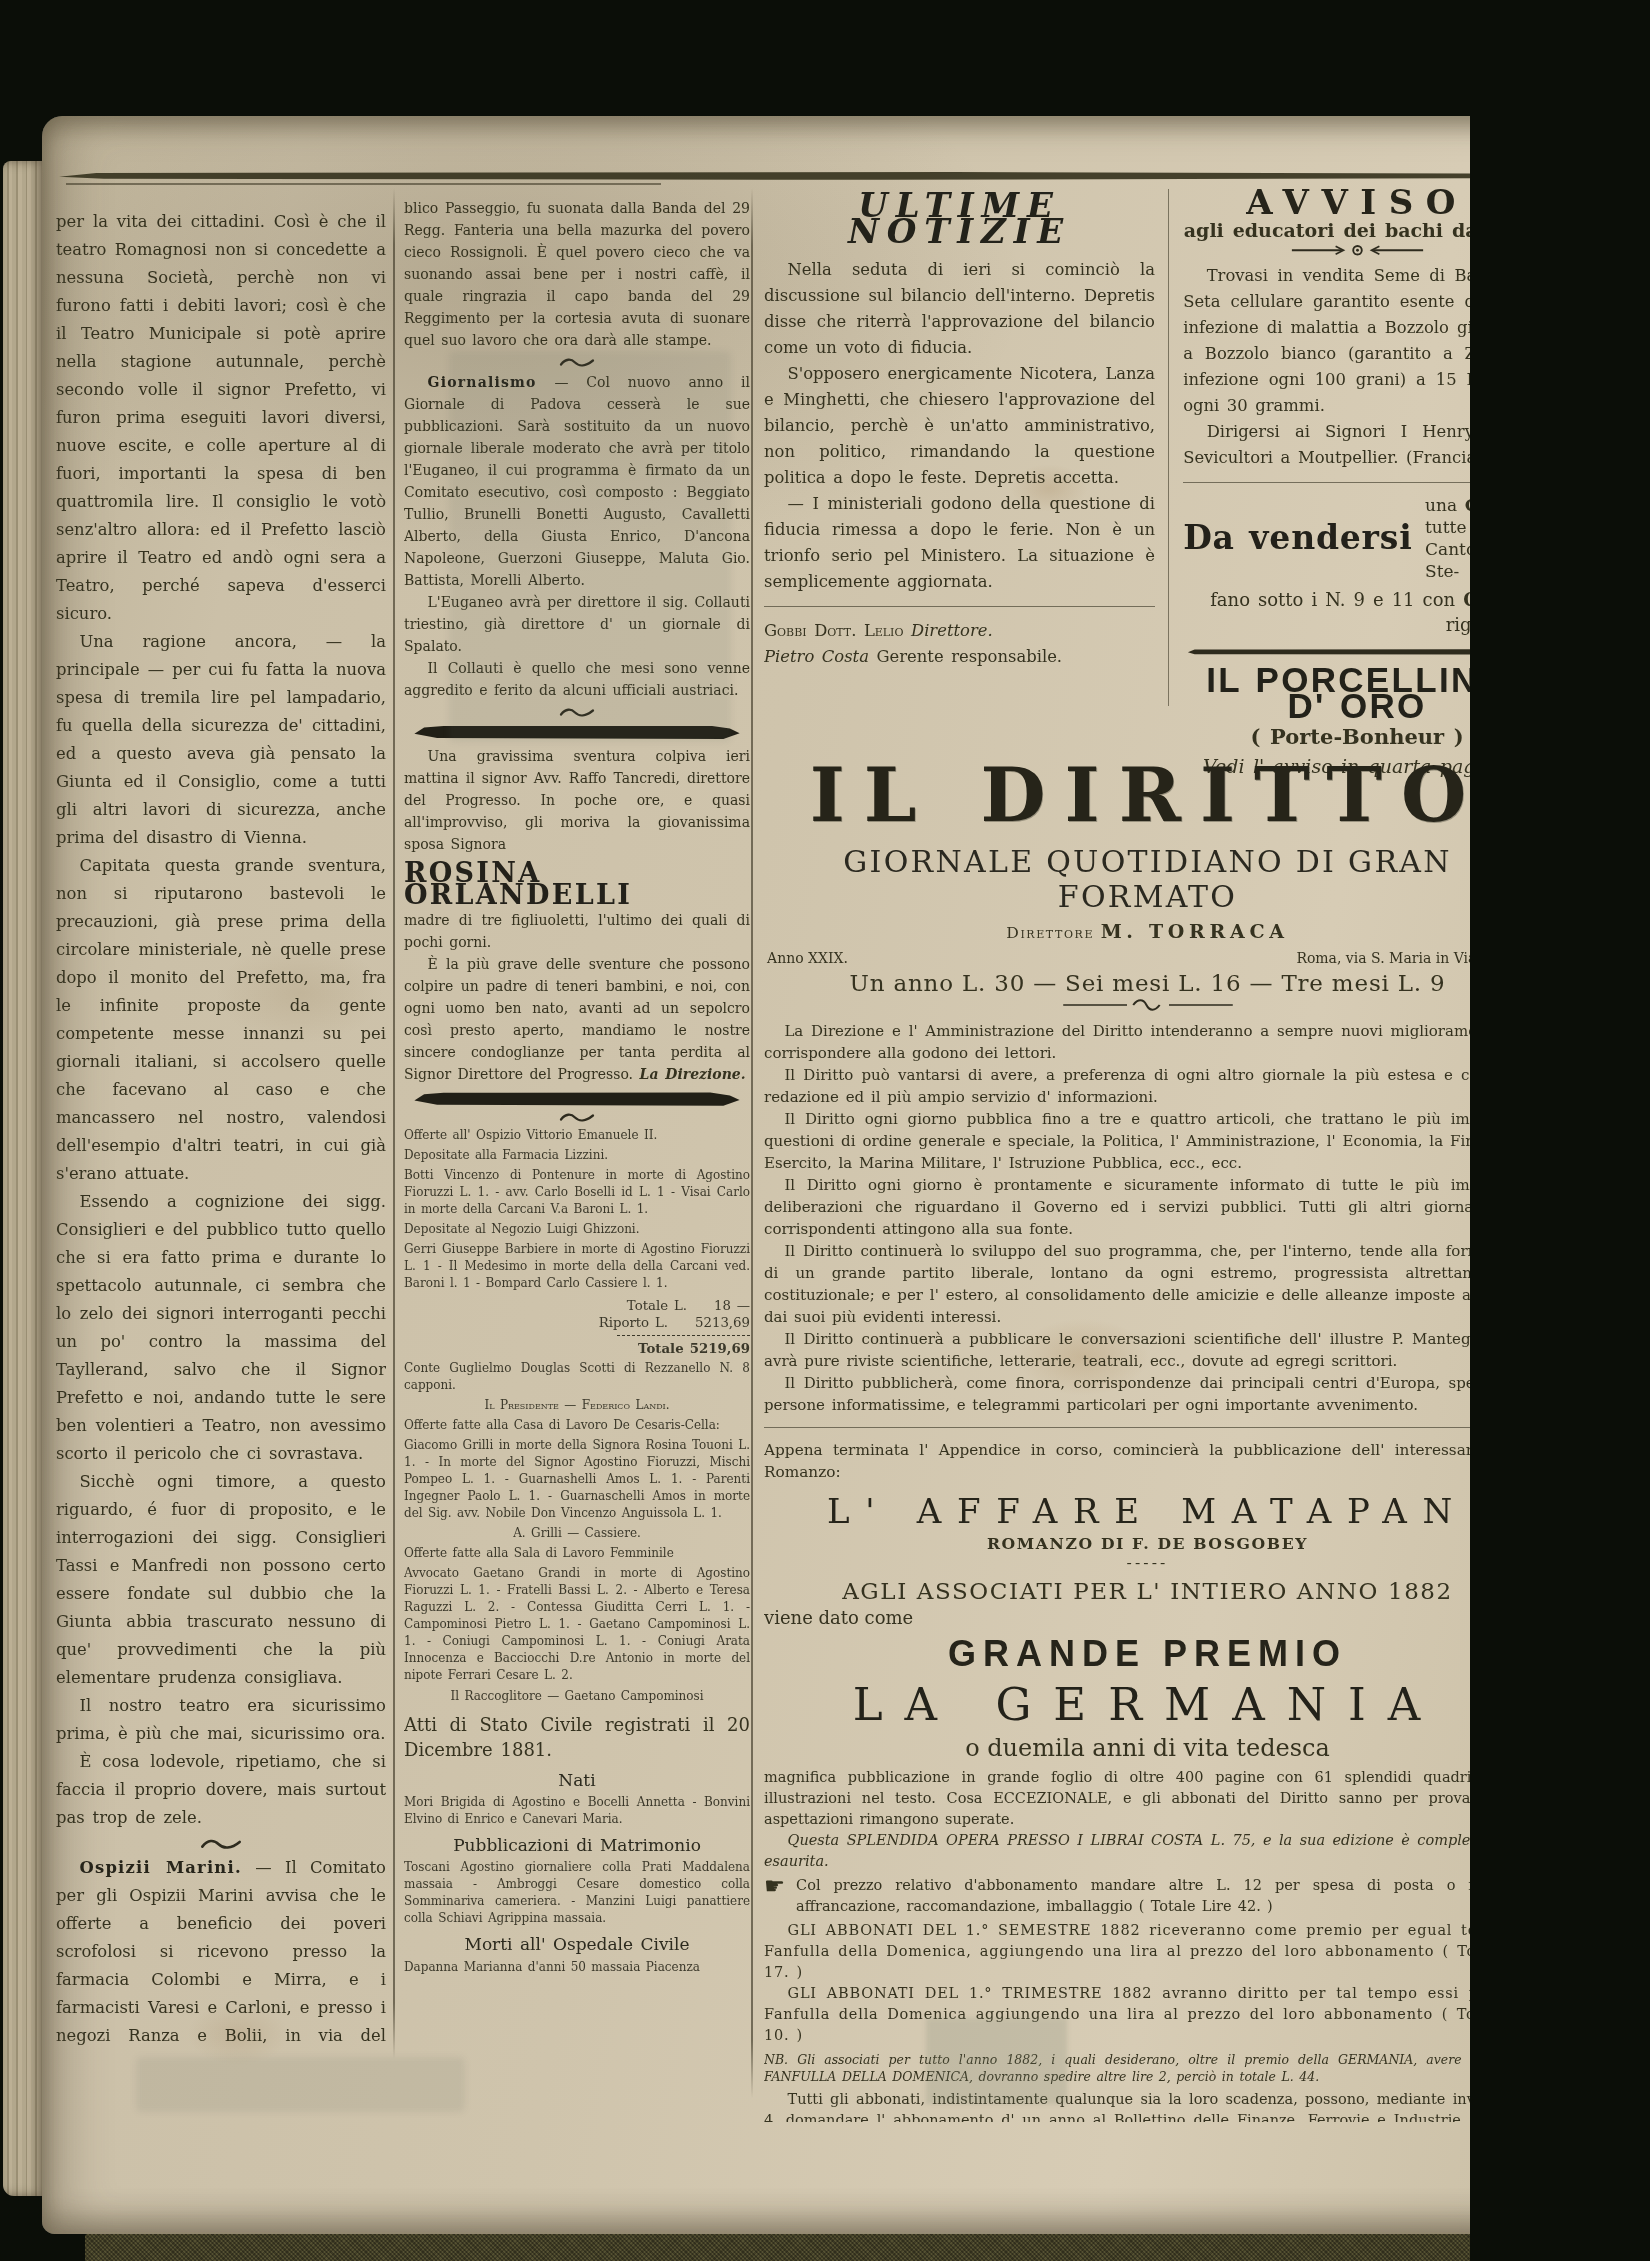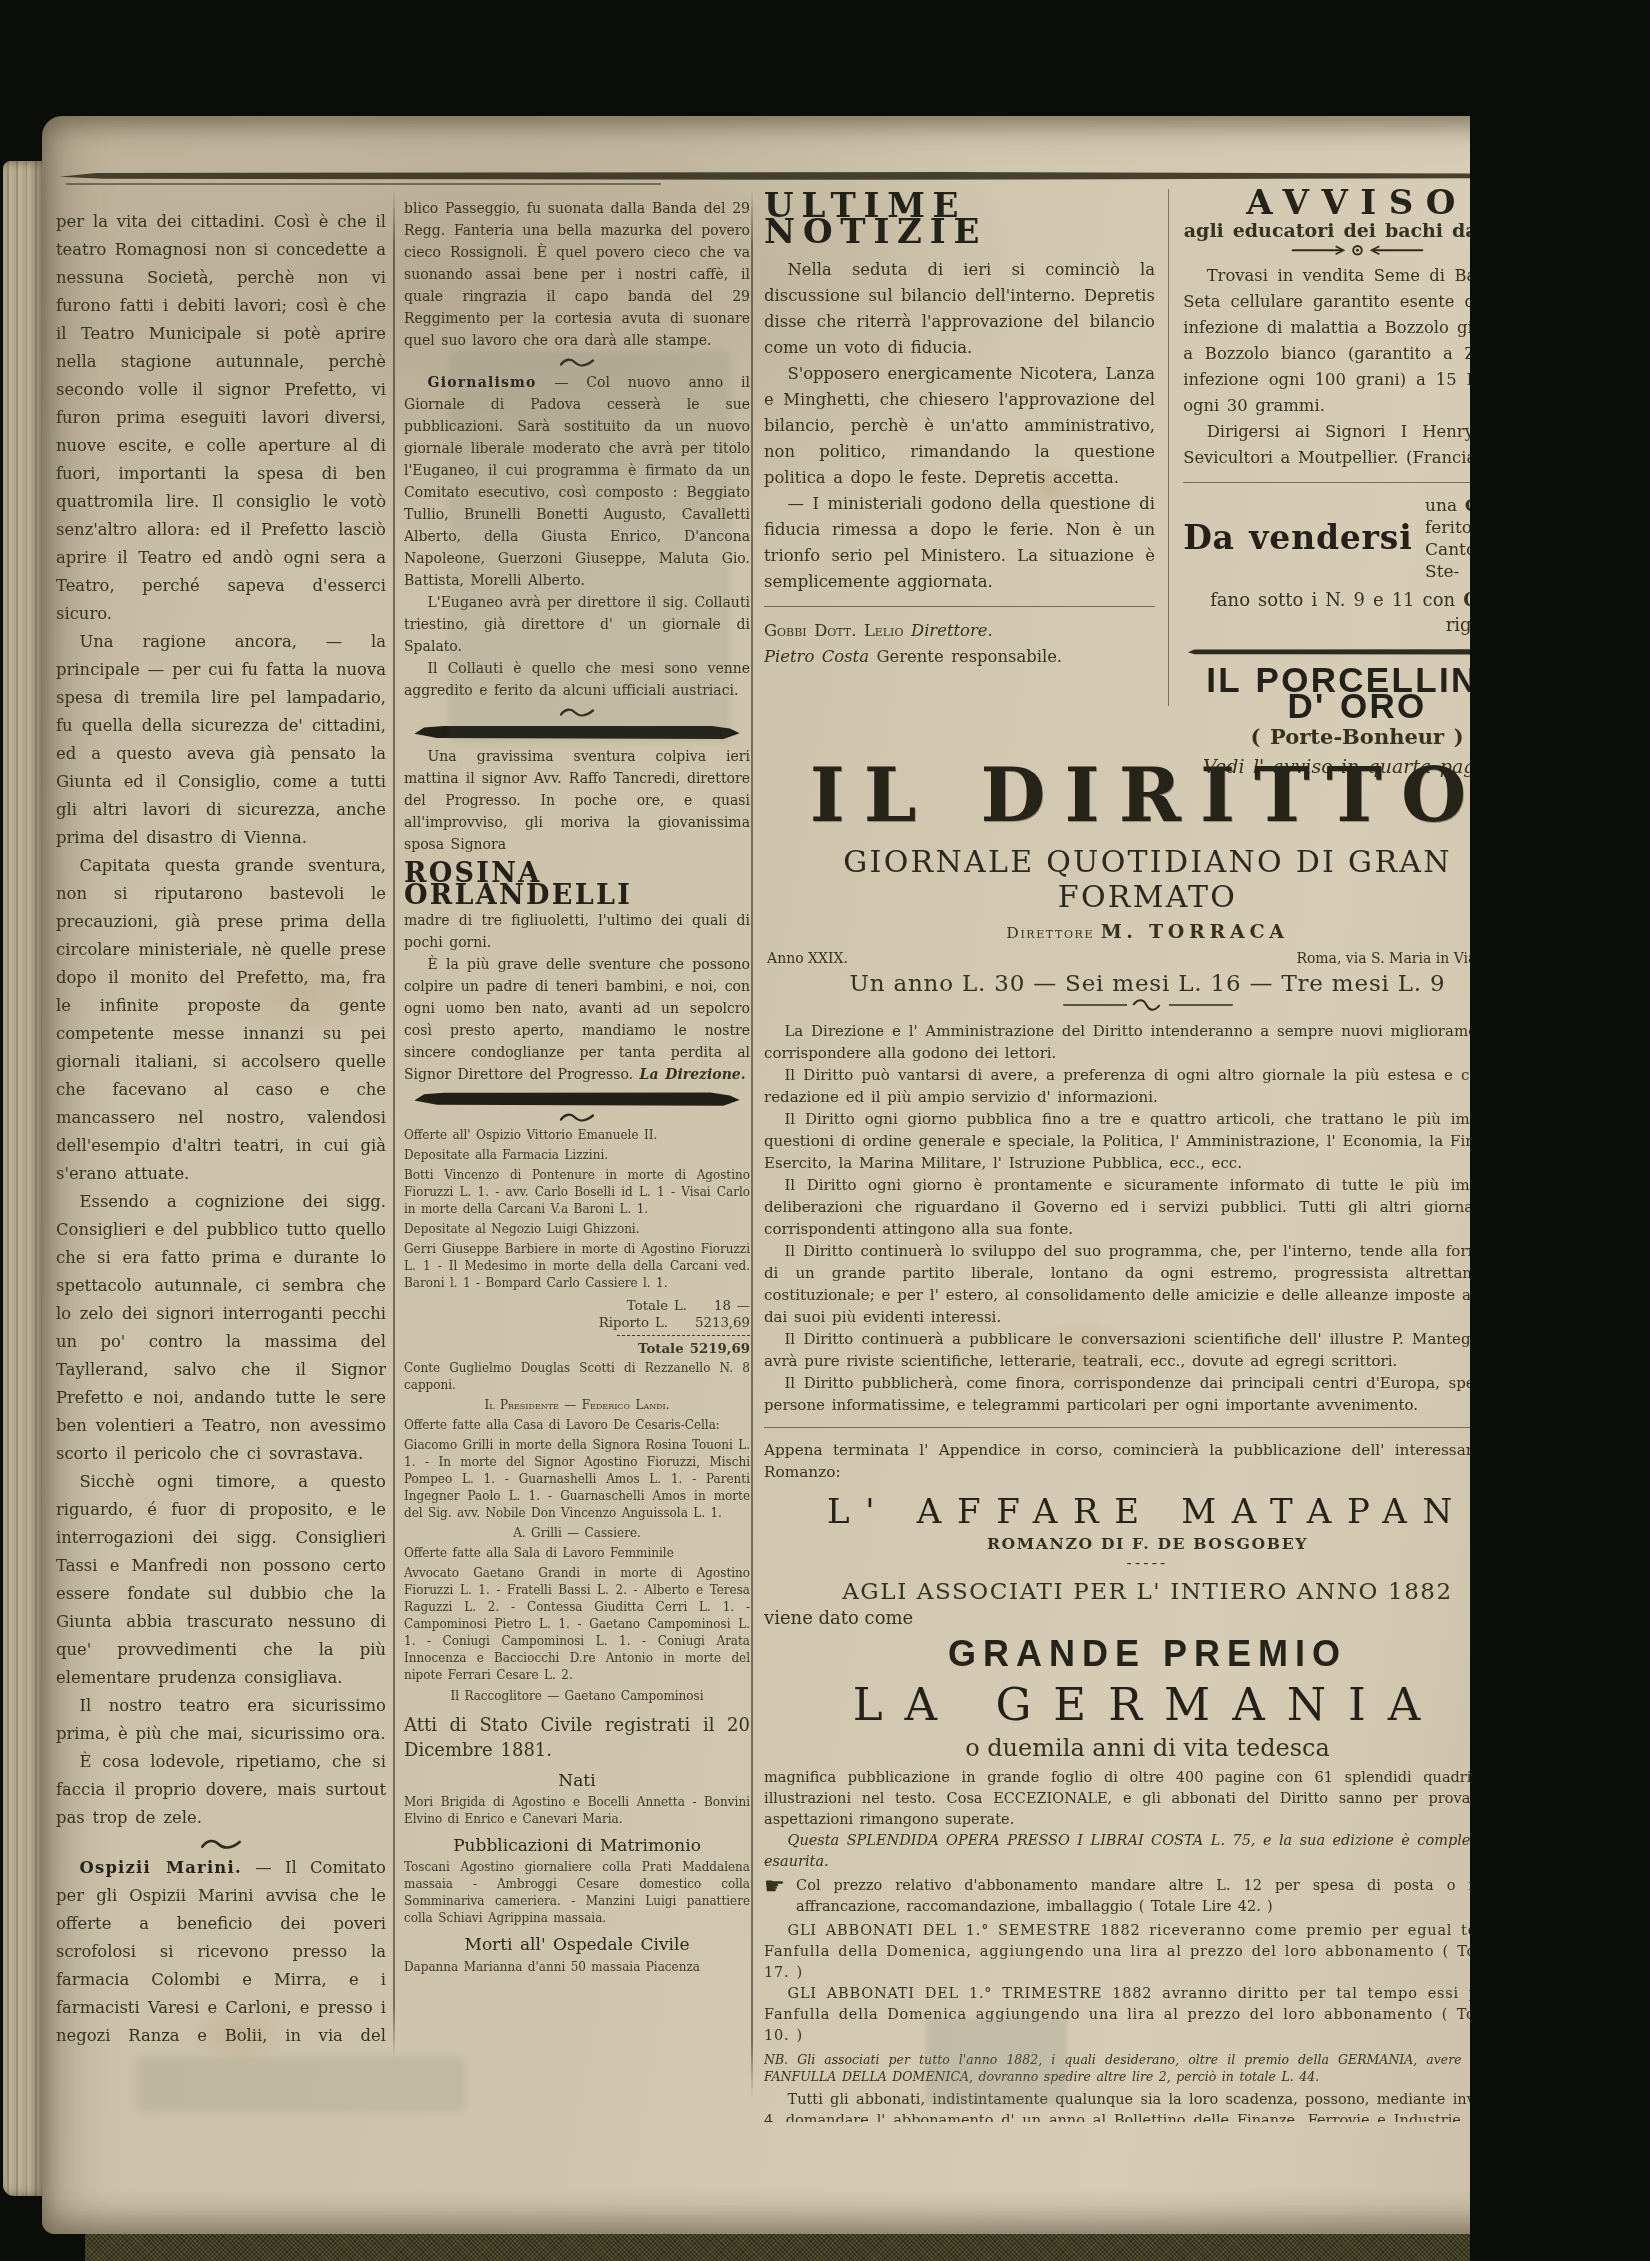--- a/index.html
+++ b/index.html
@@ -65,21 +65,21 @@
   .small-sec{font-size:12px;line-height:17px;word-spacing:1.6px;color:#3b382a;}
   .small-sec p{margin:3.1px 0;}
   .tot-block{width:70%;margin-left:auto;margin-top:4.7px;font-size:13.3px;}
   .tot-row{display:flex;justify-content:flex-end;gap:27px;}
   .tot-dash{width:133px;margin:3.9px 0 3.9px auto;border-top:1.6px dashed #3b382a;}
   .atti{font-size:18px;line-height:25px;margin:7.8px 0 3.1px;}
   .sub-head{font-size:17px;text-align:center;margin:6.3px 0 3.1px;color:#2c2a1e;}
   
   .rz-top{display:flex;height:548px;}
   .un-col{width:391px;font-size:16.4px;line-height:26px;text-align:justify;word-spacing:2.3px;}
-  .un-title{font-size:34px;font-weight:bold;letter-spacing:7.8px;margin:3.1px 0 12.5px;color:#23221a;}
+  .un-title{font-size:34px;font-weight:bold;letter-spacing:7.8px;text-align:center;margin:3.1px 0 12.5px;color:#23221a;font-style:italic;}
   .vr3{width:1.6px;background:rgba(64,58,40,.6);margin:0 9.4px 0 12.5px;height:517px;}
   .avv-col{flex:1;font-size:16.4px;line-height:26px;text-align:justify;word-spacing:2.3px;padding-left:4.7px;}
   .avv-title{font-size:34px;font-weight:bold;letter-spacing:12.5px;text-align:center;margin:0 0 1.6px;color:#26241a;}
   .avv-sub{font-size:19px;font-weight:bold;text-align:center;margin:0 0 1.6px;}
   .orn-line{display:flex;justify-content:center;margin:1.6px 0 6.3px;}
   .dv-row{display:flex;align-items:center;gap:12.5px;margin-top:7.8px;}
   .dv-lead{font-size:33px;font-weight:bold;letter-spacing:0.8px;color:#23211a;white-space:nowrap;}
   .dv-right{font-size:17px;line-height:22px;text-align:left;}
   .dv-rest{font-size:18px;line-height:25px;margin-top:4.7px;text-align:right;}
   .porc-title{font-size:35px;font-weight:bold;letter-spacing:2.3px;text-align:center;margin:11px 0 4.7px;
@@ -242,21 +242,21 @@
                   <circle cx="90" cy="8" r="5.5" fill="none" stroke="#2e2b1e" stroke-width="2.4"></circle>
                   <circle cx="90" cy="8" r="1.8" fill="#2e2b1e"></circle>
                 </svg>
             </div>
             <p class="para">Trovasi in vendita Seme di Bachi da Seta cellulare garantito esente da ogni infezione di malattia a Bozzolo giallo ed a Bozzolo bianco (garantito a Zero di infezione ogni 100 grani) a 15 Franchi ogni 30 grammi.</p>
             <p class="para">Dirigersi ai Signori I Henry e C. Sevicultori a Moutpellier. (Francia)</p>
             <hr class="thin-rule">
             <div class="dv-row">
               <span class="dv-lead">Da vendersi</span>
               <span class="dv-right">
-                <span>una </span><span class="b">Casa</span><span> ferito</span><br>
+                <span>una </span><span class="b">Casa</span><span> tutte</span><br>
                 <span>Cantone S. Ste-</span>
               </span>
             </div>
             <div class="dv-rest"><span>fano sotto i N. 9 e 11 con </span><span class="b">Orto</span><span> ir rigatorio.</span></div>
             <div class="thick-rule"></div>
             <div class="porc-title">IL PORCELLINO D' ORO</div>
             <div class="porc-sub">( Porte-Bonheur )</div>
             <div class="porc-note it">Vedi l' avviso in quarta pagina.</div>
           </div>
         </div>

